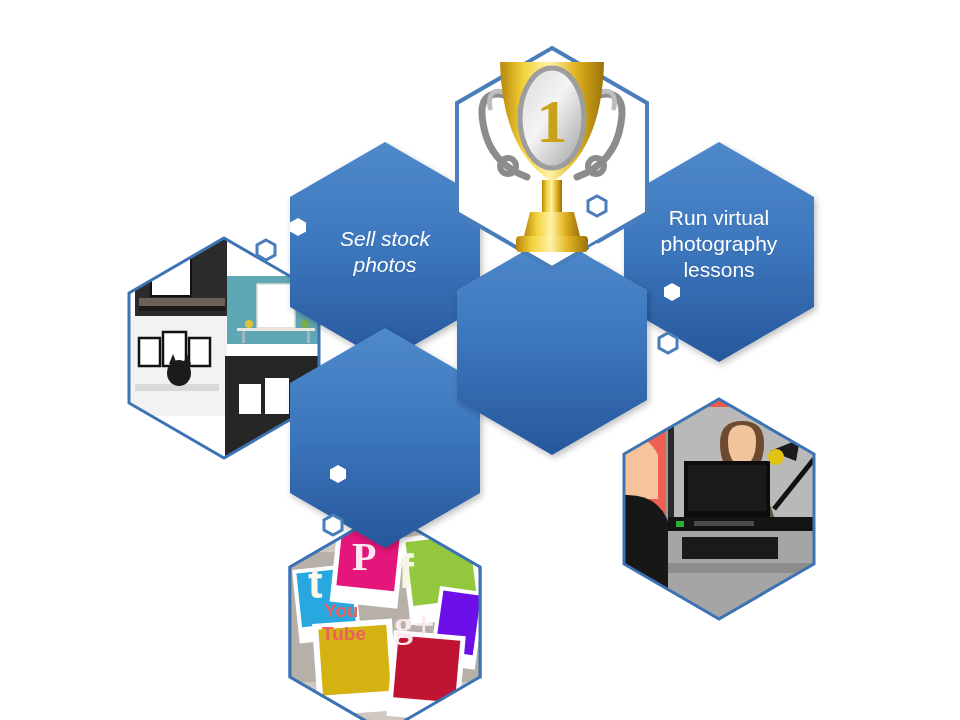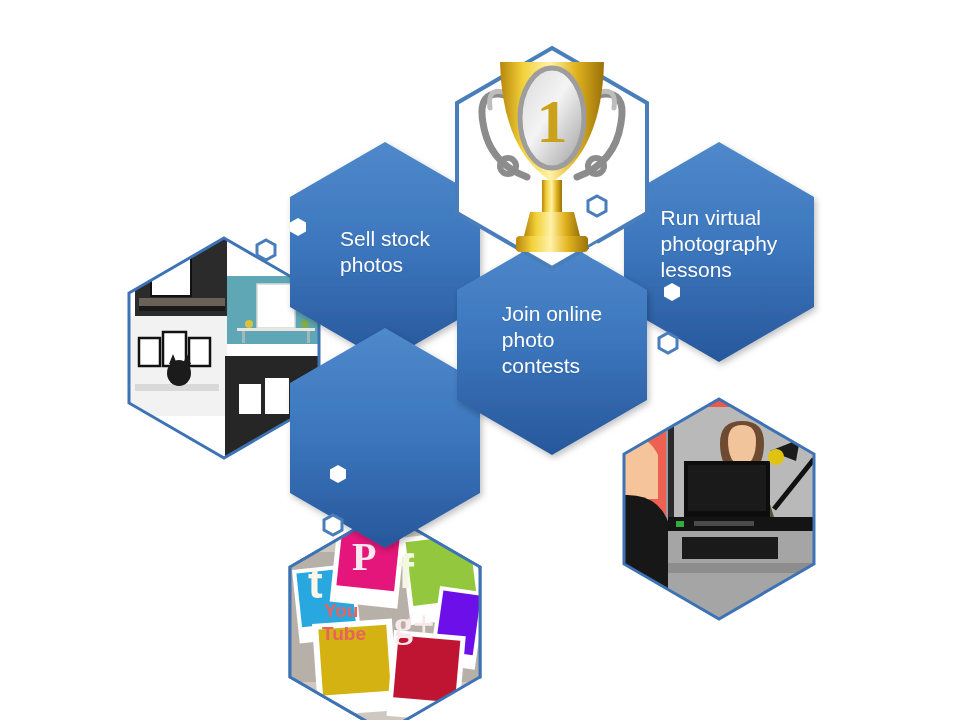--- a/index.html
+++ b/index.html
@@ -8,21 +8,21 @@
     background:#ffffff;
     font-family:"Liberation Sans", sans-serif;
     overflow:hidden;
     position:relative;
   }
   #stage{position:absolute;left:0;top:0;width:960px;height:720px;}
 
   .hexlabel{
     position:absolute;
     display:flex;align-items:center;justify-content:center;
-    text-align:left;
+    text-align:center;
     color:#ffffff;
     font-family:"Liberation Sans", sans-serif;
     font-size:21px;
     line-height:1.25;
     font-weight:400;
     pointer-events:none;
     white-space:pre-line;
     text-shadow:0 1px 1px rgba(0,0,0,.12);
   }
 </style>
@@ -239,25 +239,22 @@
       <polygon points="266,240 275,245 275,255 266,260 257,255 257,245" fill="#ffffff" stroke="#4a7ebb" stroke-width="3"></polygon>
     </g>
     <g>
       <polygon points="668,333 677,338 677,348 668,353 659,348 659,338" fill="#ffffff" stroke="#4a7ebb" stroke-width="3"></polygon>
     </g>
     <g>
       <polygon points="333,515 342,520 342,530 333,535 324,530 324,520" fill="#ffffff" stroke="#4a7ebb" stroke-width="3"></polygon>
     </g>
   </svg>
 
-  <div class="hexlabel" style="left:300px;top:192px;width:170px;height:120px;">Sell stock
+  <div class="hexlabel" style="left:300px;top:192px;width:170px;height:120px;font-style:italic;">Sell stock
 photos</div>
 
-  <div class="hexlabel" style="left:467px;top:278px;width:170px;height:124px;">Join online
-photo
-contests</div>
 
   <div class="hexlabel" style="left:632px;top:182px;width:174px;height:124px;">Run virtual
 photography
 lessons</div>
 
 
 </div>
 
 </body></html>

